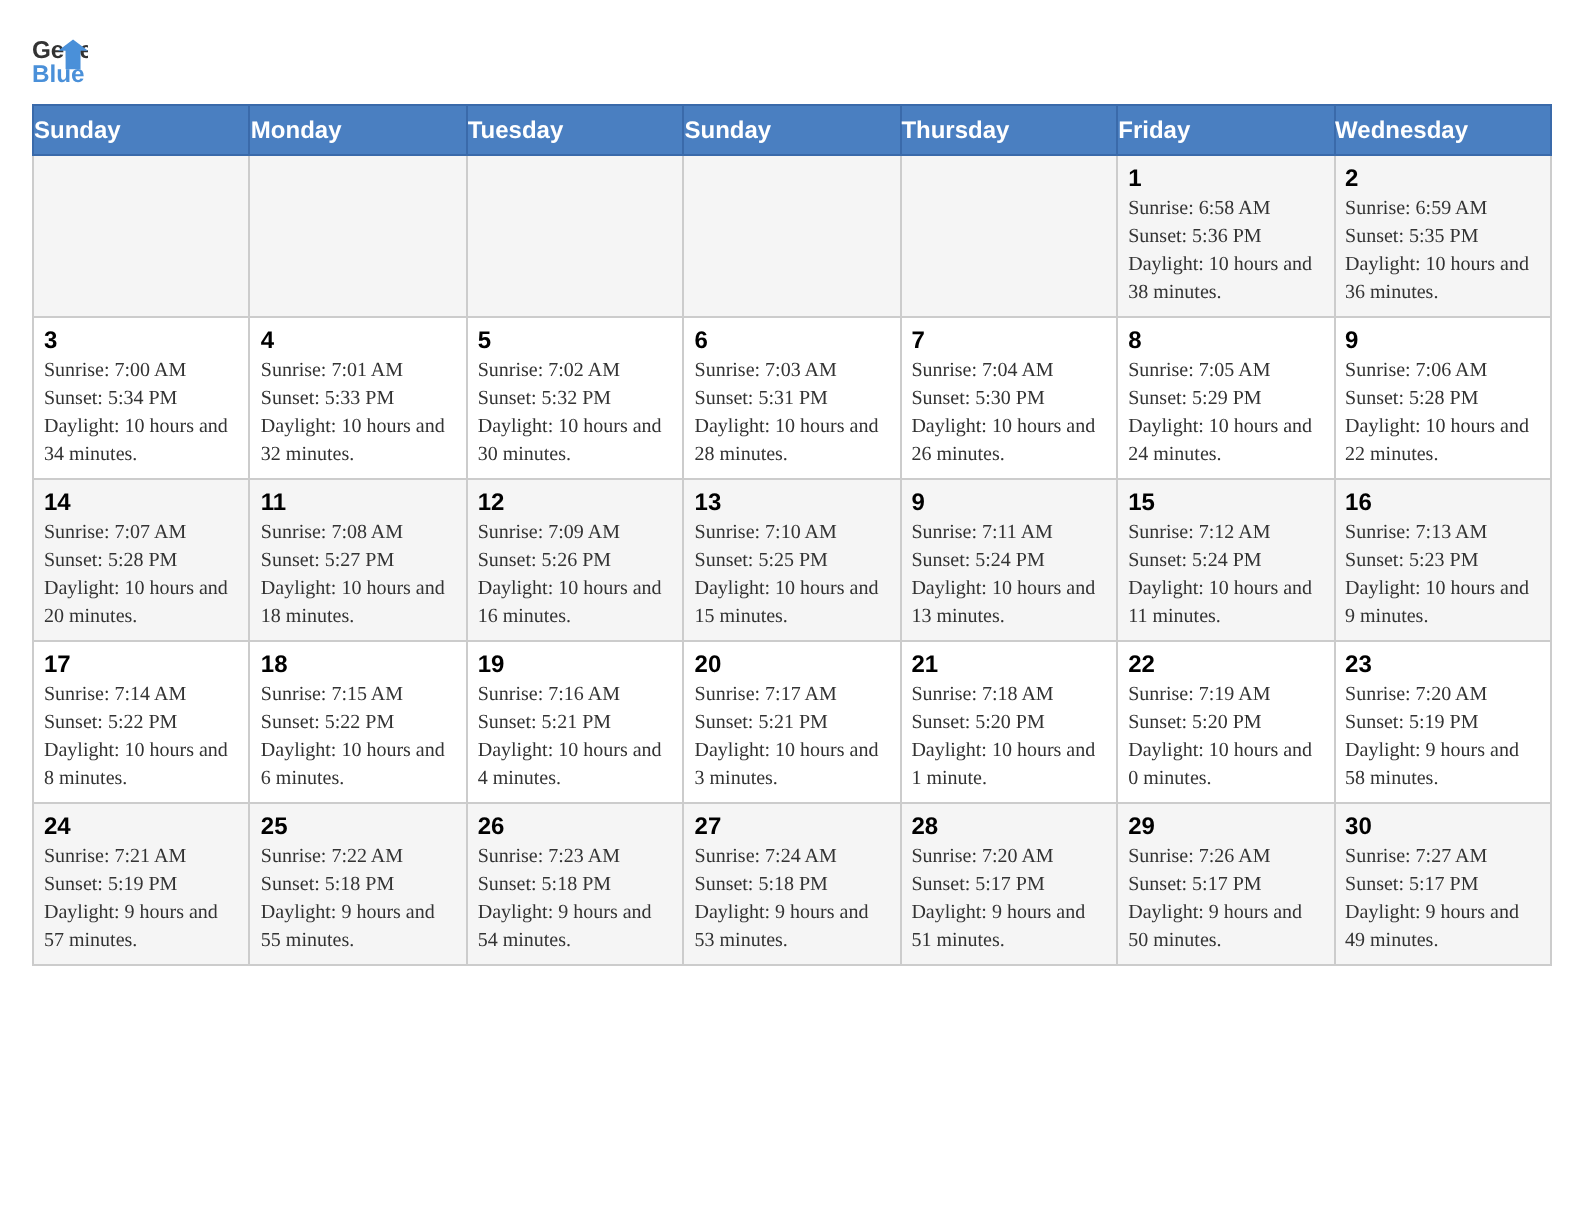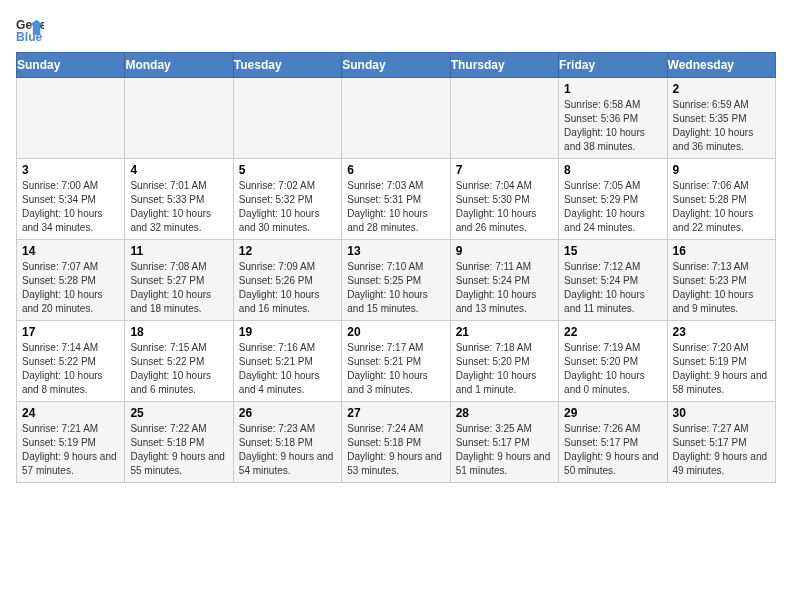--- a/index.html
+++ b/index.html
@@ -67,20 +67,21 @@
     .day-num {
       font-weight: bold;
       font-size: 12px;
       display: block;
       margin-bottom: 2px;
     }
     .day-info {
       font-size: 10px;
       line-height: 1.4;
       color: #333;
+      font-family: Liberation Serif, serif;
     }
     td.empty {
       background-color: #f5f5f5;
     }
   </style>
 </head>
 <body>
 
 <div class="header">
   <div class="logo">
@@ -280,21 +281,21 @@
 Daylight: 9 hours and 54 minutes.</div>
         </td>
         <td>
           <span class="day-num">27</span>
           <div class="day-info">Sunrise: 7:24 AM
 Sunset: 5:18 PM
 Daylight: 9 hours and 53 minutes.</div>
         </td>
         <td>
           <span class="day-num">28</span>
-          <div class="day-info">Sunrise: 3:25 AM
+          <div class="day-info">Sunrise: 7:20 AM
 Sunset: 5:17 PM
 Daylight: 9 hours and 51 minutes.</div>
         </td>
         <td>
           <span class="day-num">29</span>
           <div class="day-info">Sunrise: 7:26 AM
 Sunset: 5:17 PM
 Daylight: 9 hours and 50 minutes.</div>
         </td>
         <td>

